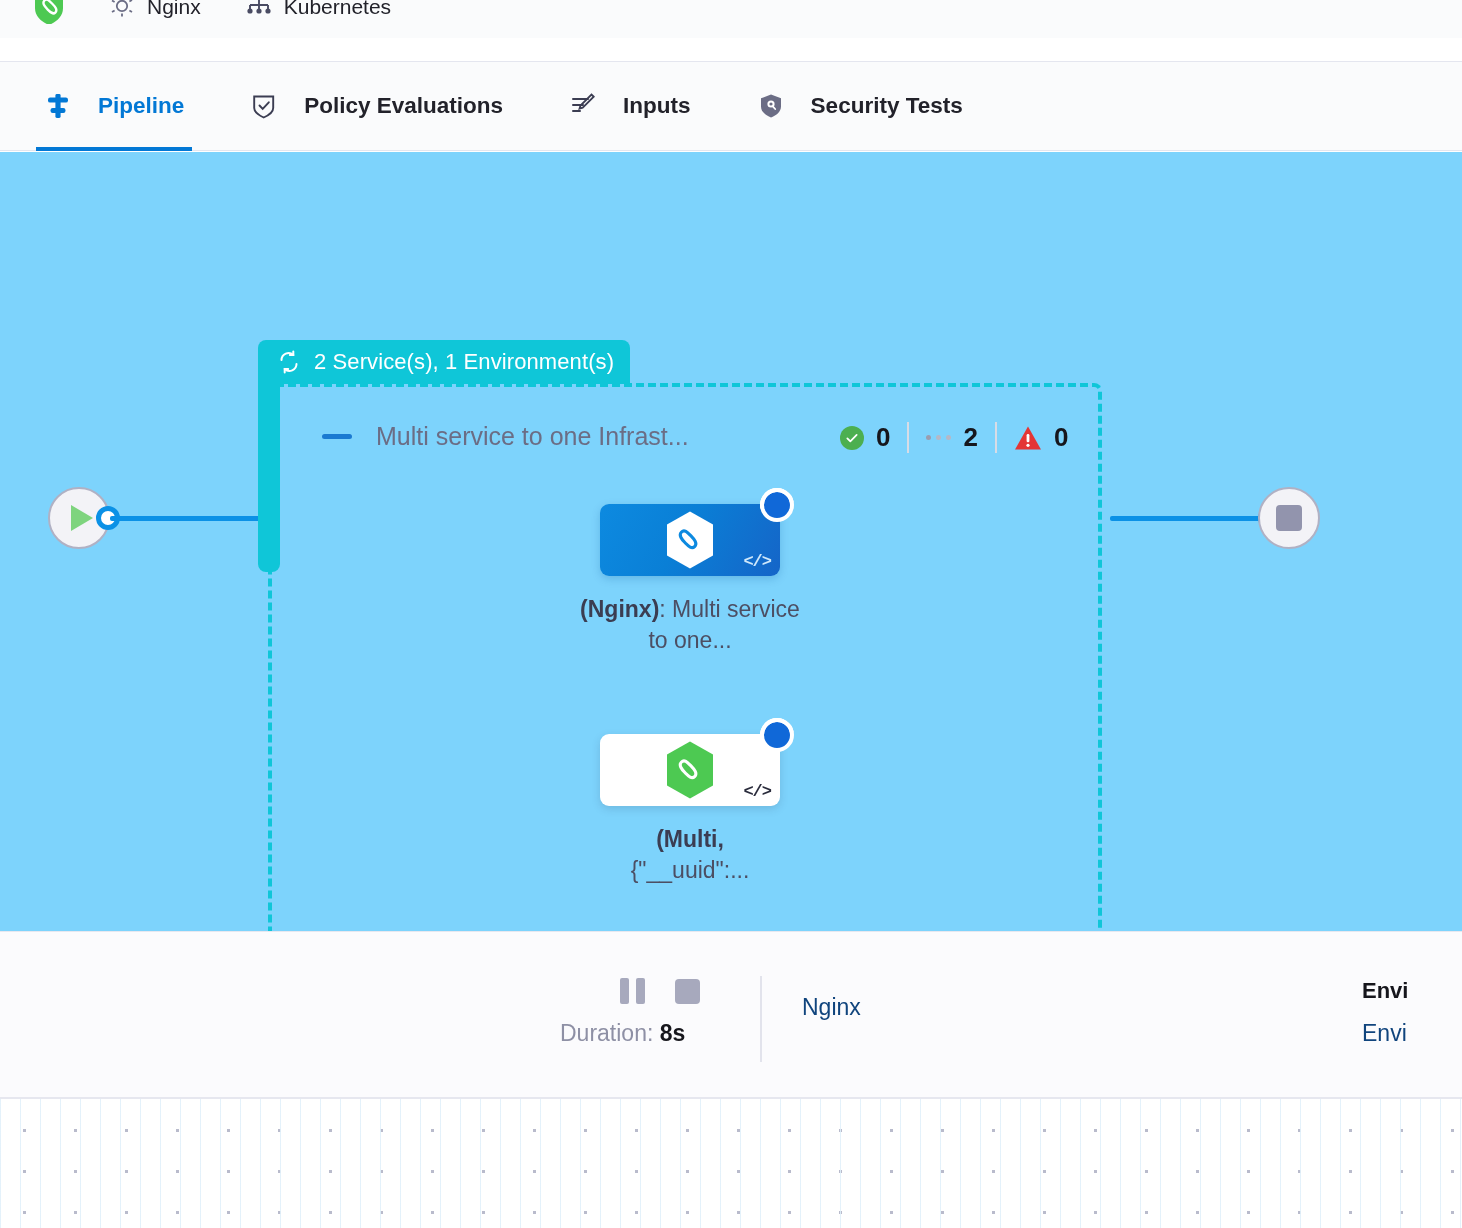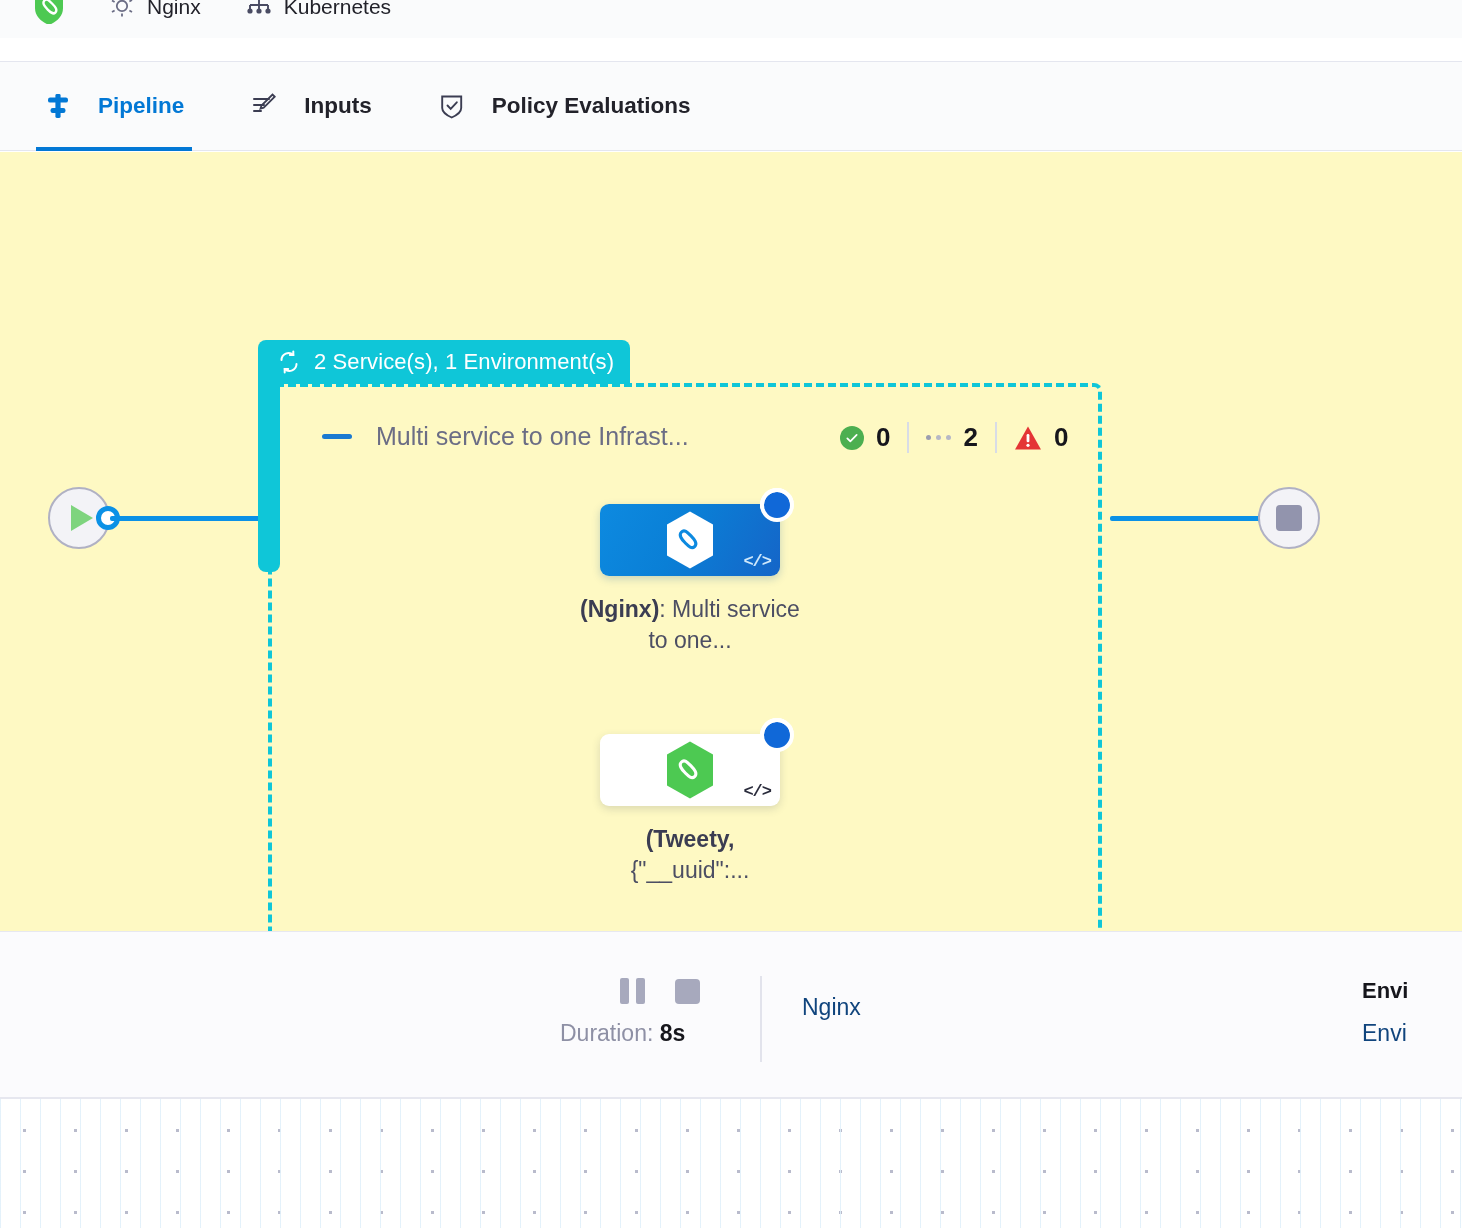--- a/index.html
+++ b/index.html
@@ -52,21 +52,21 @@
   .tab.active .tab-label { color: #0278d5; }
   .tab.active::after {
     content: ""; position: absolute; left: 0; right: 0; bottom: 0;
     height: 4px; background: #0278d5;
   }
   .tab-ico { width: 28px; height: 28px; display: block; }
 
   
   .canvas {
     position: absolute; left: 0; top: 152px; width: 1462px; height: 779px;
-    background: #fef9c3;
+    background: #7dd3fc;
     overflow: hidden;
   }
 
   
   .conn {
     position: absolute; height: 5px; background: #0b91e6; border-radius: 2px;
   }
   .conn-dot {
     position: absolute; width: 24px; height: 24px; border-radius: 50%;
     background: #ffffff; border: 5px solid #0b91e6;
@@ -276,39 +276,50 @@
             <rect x="6.5" y="16" width="15" height="5" rx="2.2"></rect>
           </g>
         </svg>
       </span>
       <span class="tab-label">Pipeline</span>
     </div>
 
     <div class="tab">
       <span class="tab-ico">
         <svg viewBox="0 0 28 28" width="28" height="28">
+          <path d="M4.2 4.5h19v11.5c0 4.5-5 7.5-9.5 9.5-4.5-2-9.5-5-9.5-9.5z" fill="none" stroke="#3b3d52" stroke-width="1.9"></path>
+          <path d="M9.5 13.5l3.2 3.4 6.1-6.6" fill="none" stroke="#3b3d52" stroke-width="1.9" stroke-linecap="round"></path>
+        </svg>
+      </span>
+      <span class="tab-label">Policy Evaluations</span>
+    </div>
+
+    <div class="tab">
+      <span class="tab-ico">
+        <svg viewBox="0 0 28 28" width="28" height="28">
           <g stroke="#3b3d52" stroke-width="2" stroke-linecap="round">
             <path d="M4 7h15M4 13h10M4 19h7"></path>
             <path d="M24.5 4.5l-2-2-11 11-1 3.2 3.2-1 11-11z" fill="none" stroke-width="1.8"></path>
           </g>
         </svg>
       </span>
       <span class="tab-label">Inputs</span>
     </div>
 
     <div class="tab">
       <span class="tab-ico">
         <svg viewBox="0 0 28 28" width="28" height="28">
-          <path d="M4.2 4.5h19v11.5c0 4.5-5 7.5-9.5 9.5-4.5-2-9.5-5-9.5-9.5z" fill="none" stroke="#3b3d52" stroke-width="1.9"></path>
-          <path d="M9.5 13.5l3.2 3.4 6.1-6.6" fill="none" stroke="#3b3d52" stroke-width="1.9" stroke-linecap="round"></path>
-        </svg>
-      </span>
-      <span class="tab-label">Policy Evaluations</span>
-    </div>
-
+          <path d="M14 2.5l10 3.8v8.2c0 5.6-5.4 9.3-10 11-4.6-1.7-10-5.4-10-11V6.3z" fill="#6b6d85"></path>
+          <circle cx="14" cy="12" r="3.6" fill="#ffffff"></circle>
+          <circle cx="14" cy="12" r="1.6" fill="#6b6d85"></circle>
+          <path d="M15.6 14.2l2.6 2.8" stroke="#ffffff" stroke-width="1.8" stroke-linecap="round"></path>
+        </svg>
+      </span>
+      <span class="tab-label">Security Tests</span>
+    </div>
   </div>
 
   <div class="canvas">
 
     <div class="endnode" style="left:48px; top:335px;">
       <span class="play-tri"></span>
     </div>
     <span class="conn-dot" style="left:96px; top:354px;"></span>
     <span class="conn" style="left:110px; top:364px; width:155px;"></span>
 
@@ -389,21 +400,21 @@
         <span class="hexlogo">
           <svg viewBox="0 0 56 60" width="56" height="60">
             <path d="M28 1.5l23 13v31l-23 13-23-13v-31z" fill="#4dc952"></path>
             <path d="M19.5 22c3.2-3.2 6.6 1.1 9.7 4.2s6.6 7.4 3.4 10.5-6.6-1.1-9.7-4.2-6.6-7.4-3.4-10.5z" fill="none" stroke="#ffffff" stroke-width="3.1"></path>
           </svg>
         </span>
         <span class="code-ico">&lt;/&gt;</span>
         <span class="spinner-badge"></span>
       </div>
       <div class="step-label">
-        <b>(Tweety,</b><br><span>{"__uuid":...</span>
+        <b>(Multi,</b><br><span>{"__uuid":...</span>
       </div>
     </div>
 
   </div>
 
   <div class="detailbar">
 
     <div class="db-left">
     </div>
 

